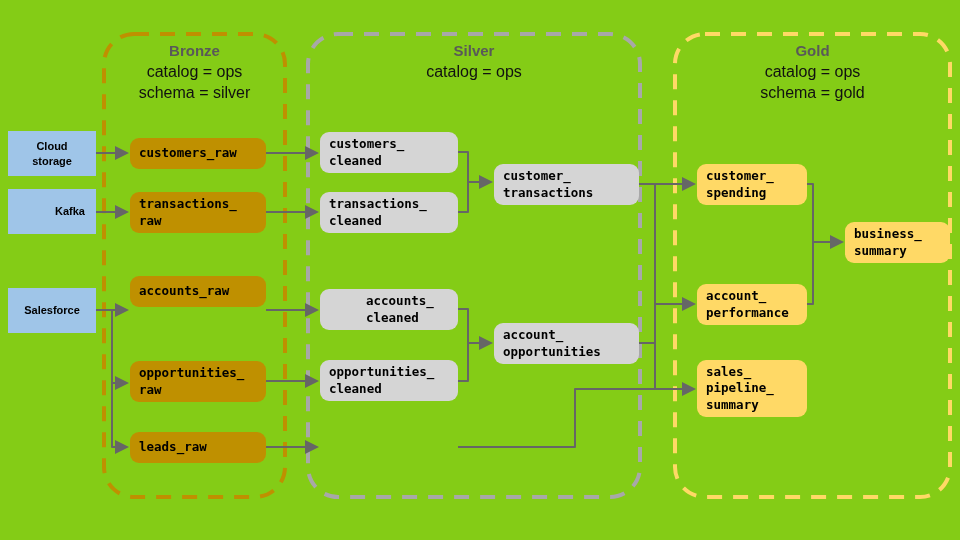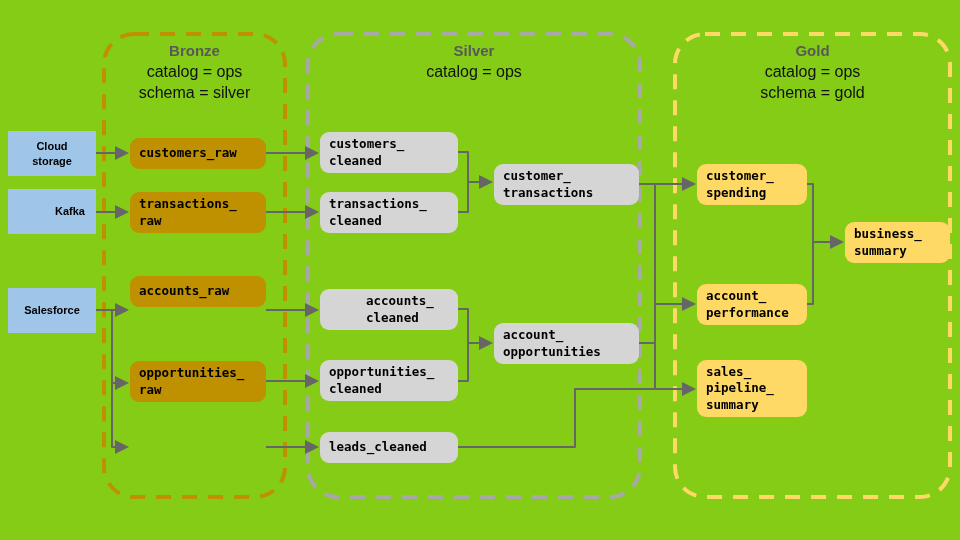--- a/index.html
+++ b/index.html
@@ -91,34 +91,34 @@
 storage</div>
   <div class="src" style="left:8px;top:189px;width:88px;height:45px;padding-left:36px;">Kafka</div>
   <div class="src" style="left:8px;top:288px;width:88px;height:45px;">Salesforce</div>
 
   <div class="node bronze-node" style="left:130px;top:138px;width:136px;height:31px;">customers_raw</div>
   <div class="node bronze-node" style="left:130px;top:192px;width:136px;height:41px;">transactions_
 raw</div>
   <div class="node bronze-node" style="left:130px;top:276px;width:136px;height:31px;">accounts_raw</div>
   <div class="node bronze-node" style="left:130px;top:361px;width:136px;height:41px;">opportunities_
 raw</div>
+  <div class="node bronze-node" style="left:130px;top:432px;width:136px;height:31px;">leads_raw</div>
 
   <div class="node silver-node" style="left:320px;top:132px;width:138px;height:41px;">customers_
 cleaned</div>
   <div class="node silver-node" style="left:320px;top:192px;width:138px;height:41px;">transactions_
 cleaned</div>
   <div class="node silver-node" style="left:494px;top:164px;width:145px;height:41px;">customer_
 transactions</div>
   <div class="node silver-node" style="left:320px;top:289px;width:138px;height:41px;padding-left:46px;">accounts_
 cleaned</div>
   <div class="node silver-node" style="left:320px;top:360px;width:138px;height:41px;">opportunities_
 cleaned</div>
   <div class="node silver-node" style="left:494px;top:323px;width:145px;height:41px;">account_
 opportunities</div>
-  <div class="node silver-node" style="left:320px;top:432px;width:138px;height:31px;">leads_cleaned</div>
 
   <div class="node gold-node" style="left:697px;top:164px;width:110px;height:41px;">customer_
 spending</div>
   <div class="node gold-node" style="left:697px;top:284px;width:110px;height:41px;">account_
 performance</div>
   <div class="node gold-node" style="left:845px;top:222px;width:105px;height:41px;">business_
 summary</div>
   <div class="node gold-node" style="left:697px;top:360px;width:110px;height:57px;">sales_
 pipeline_
 summary</div>

